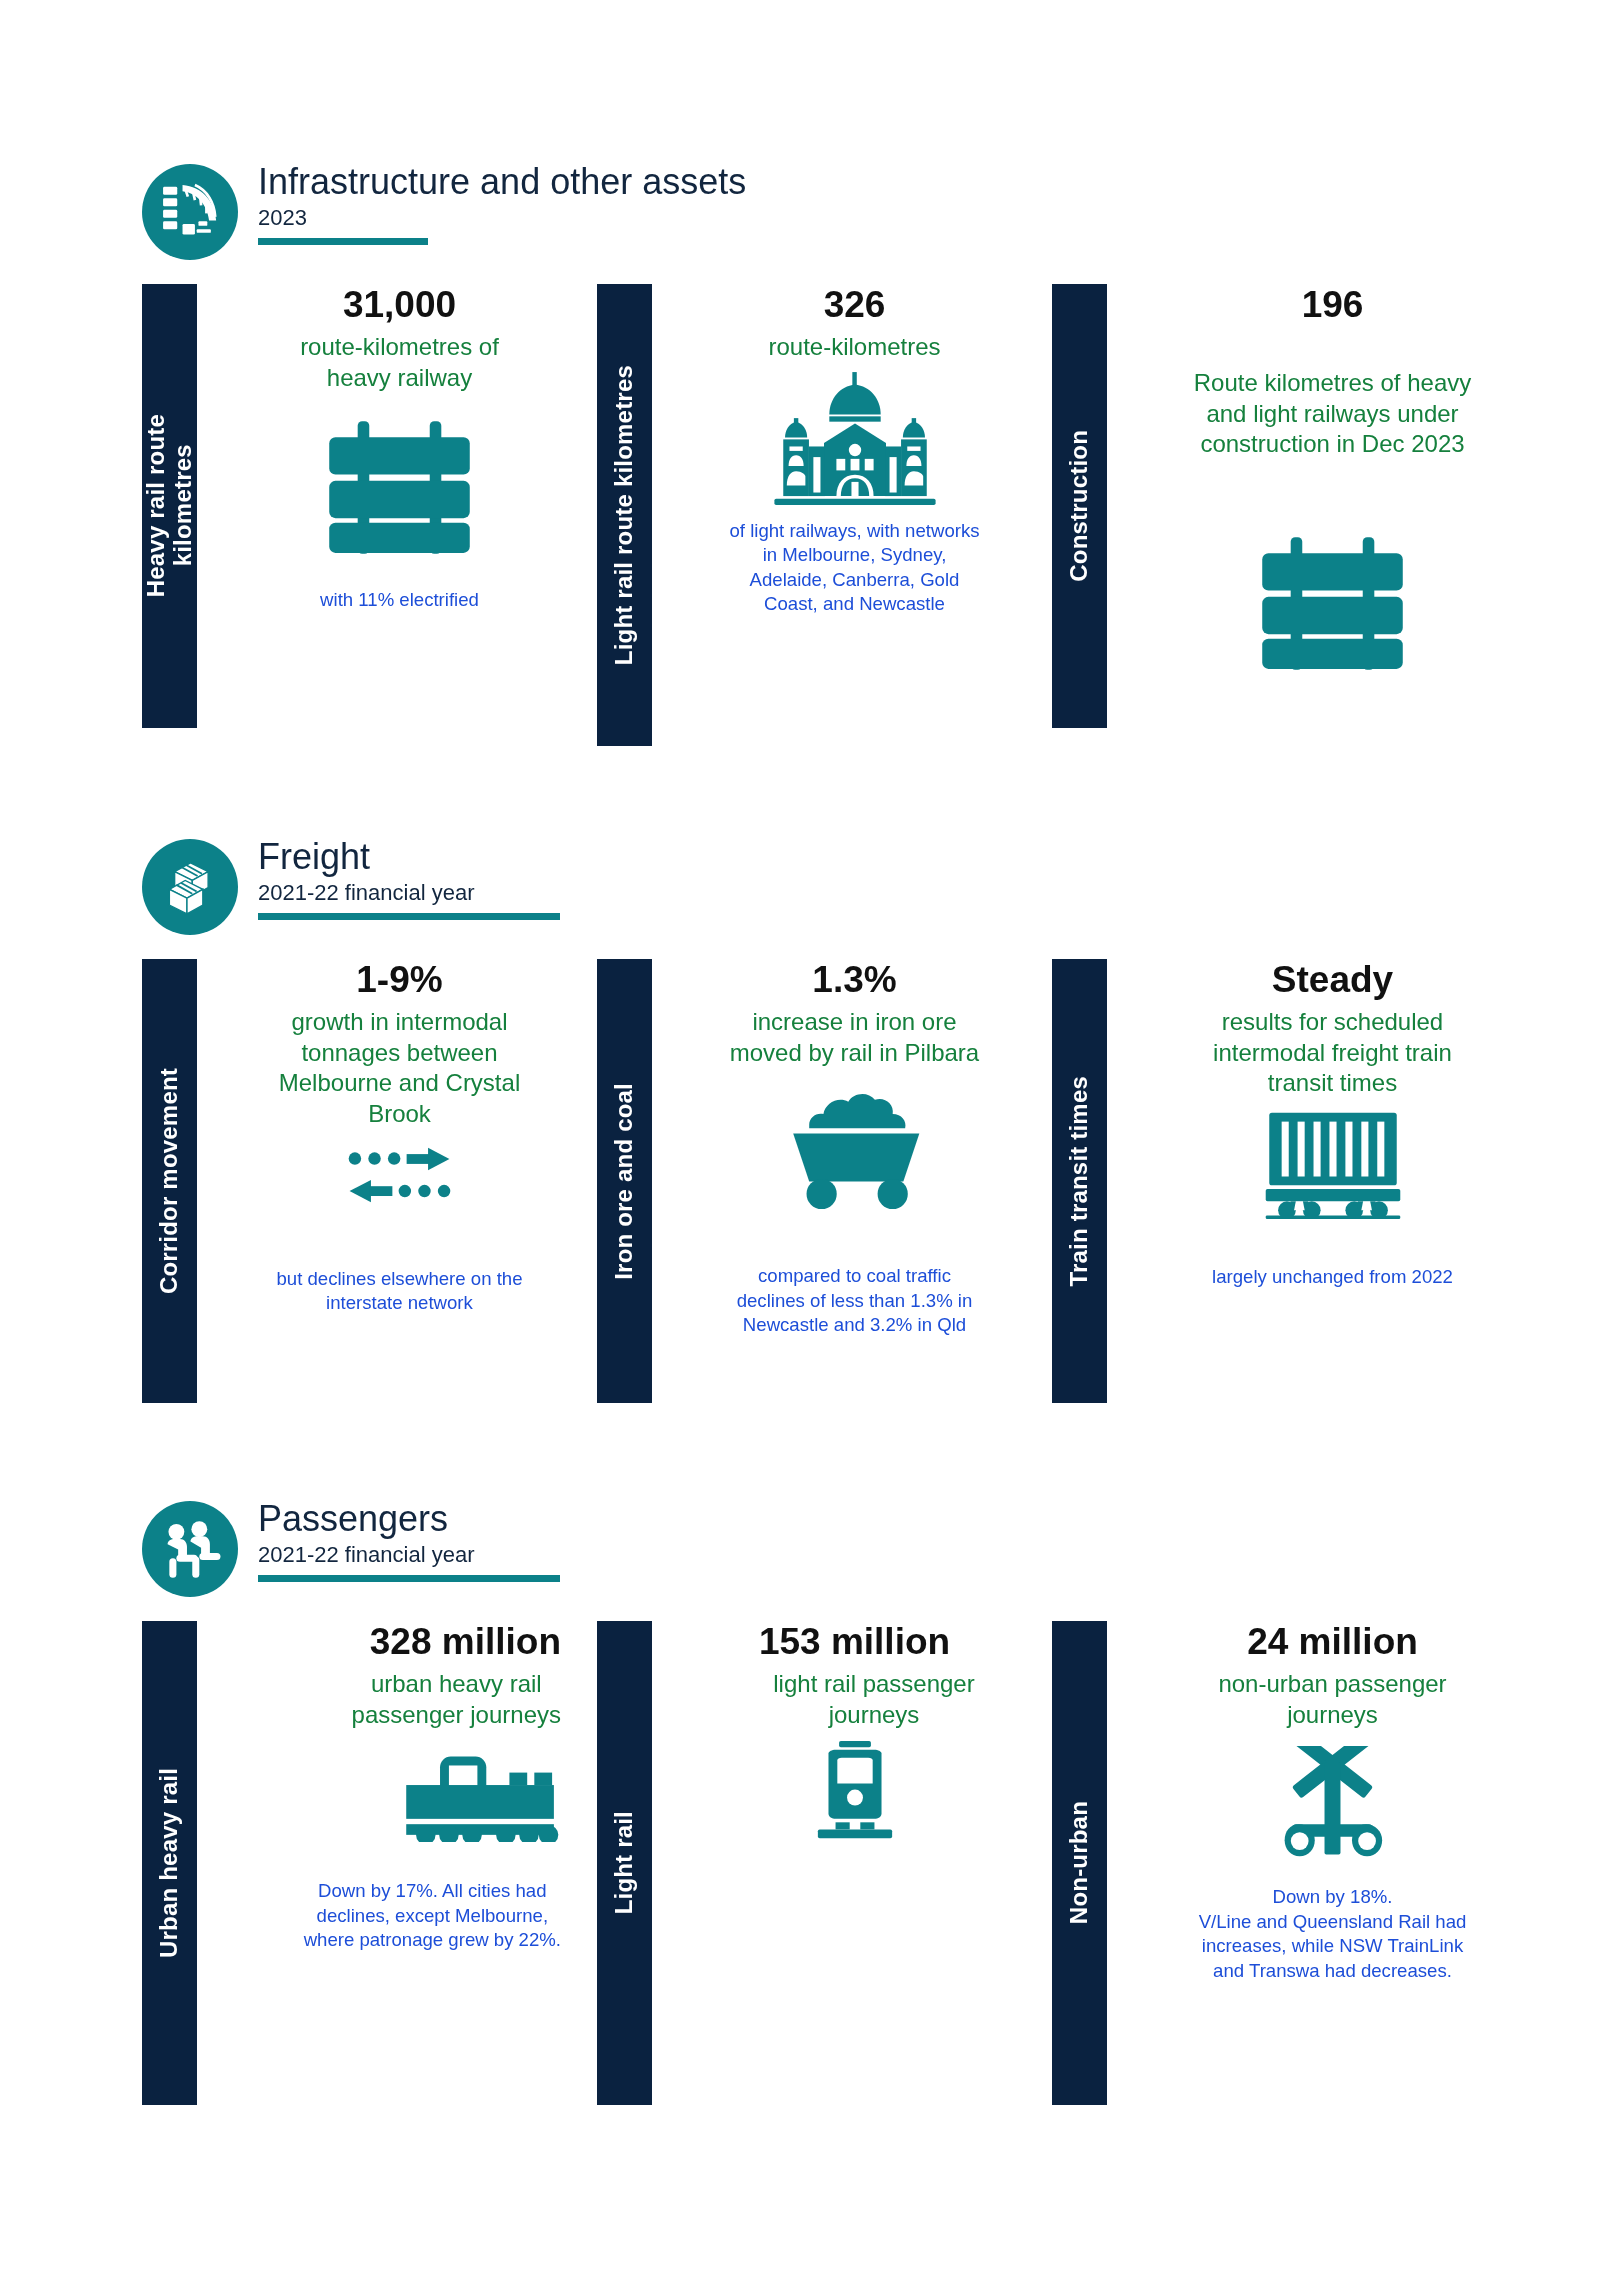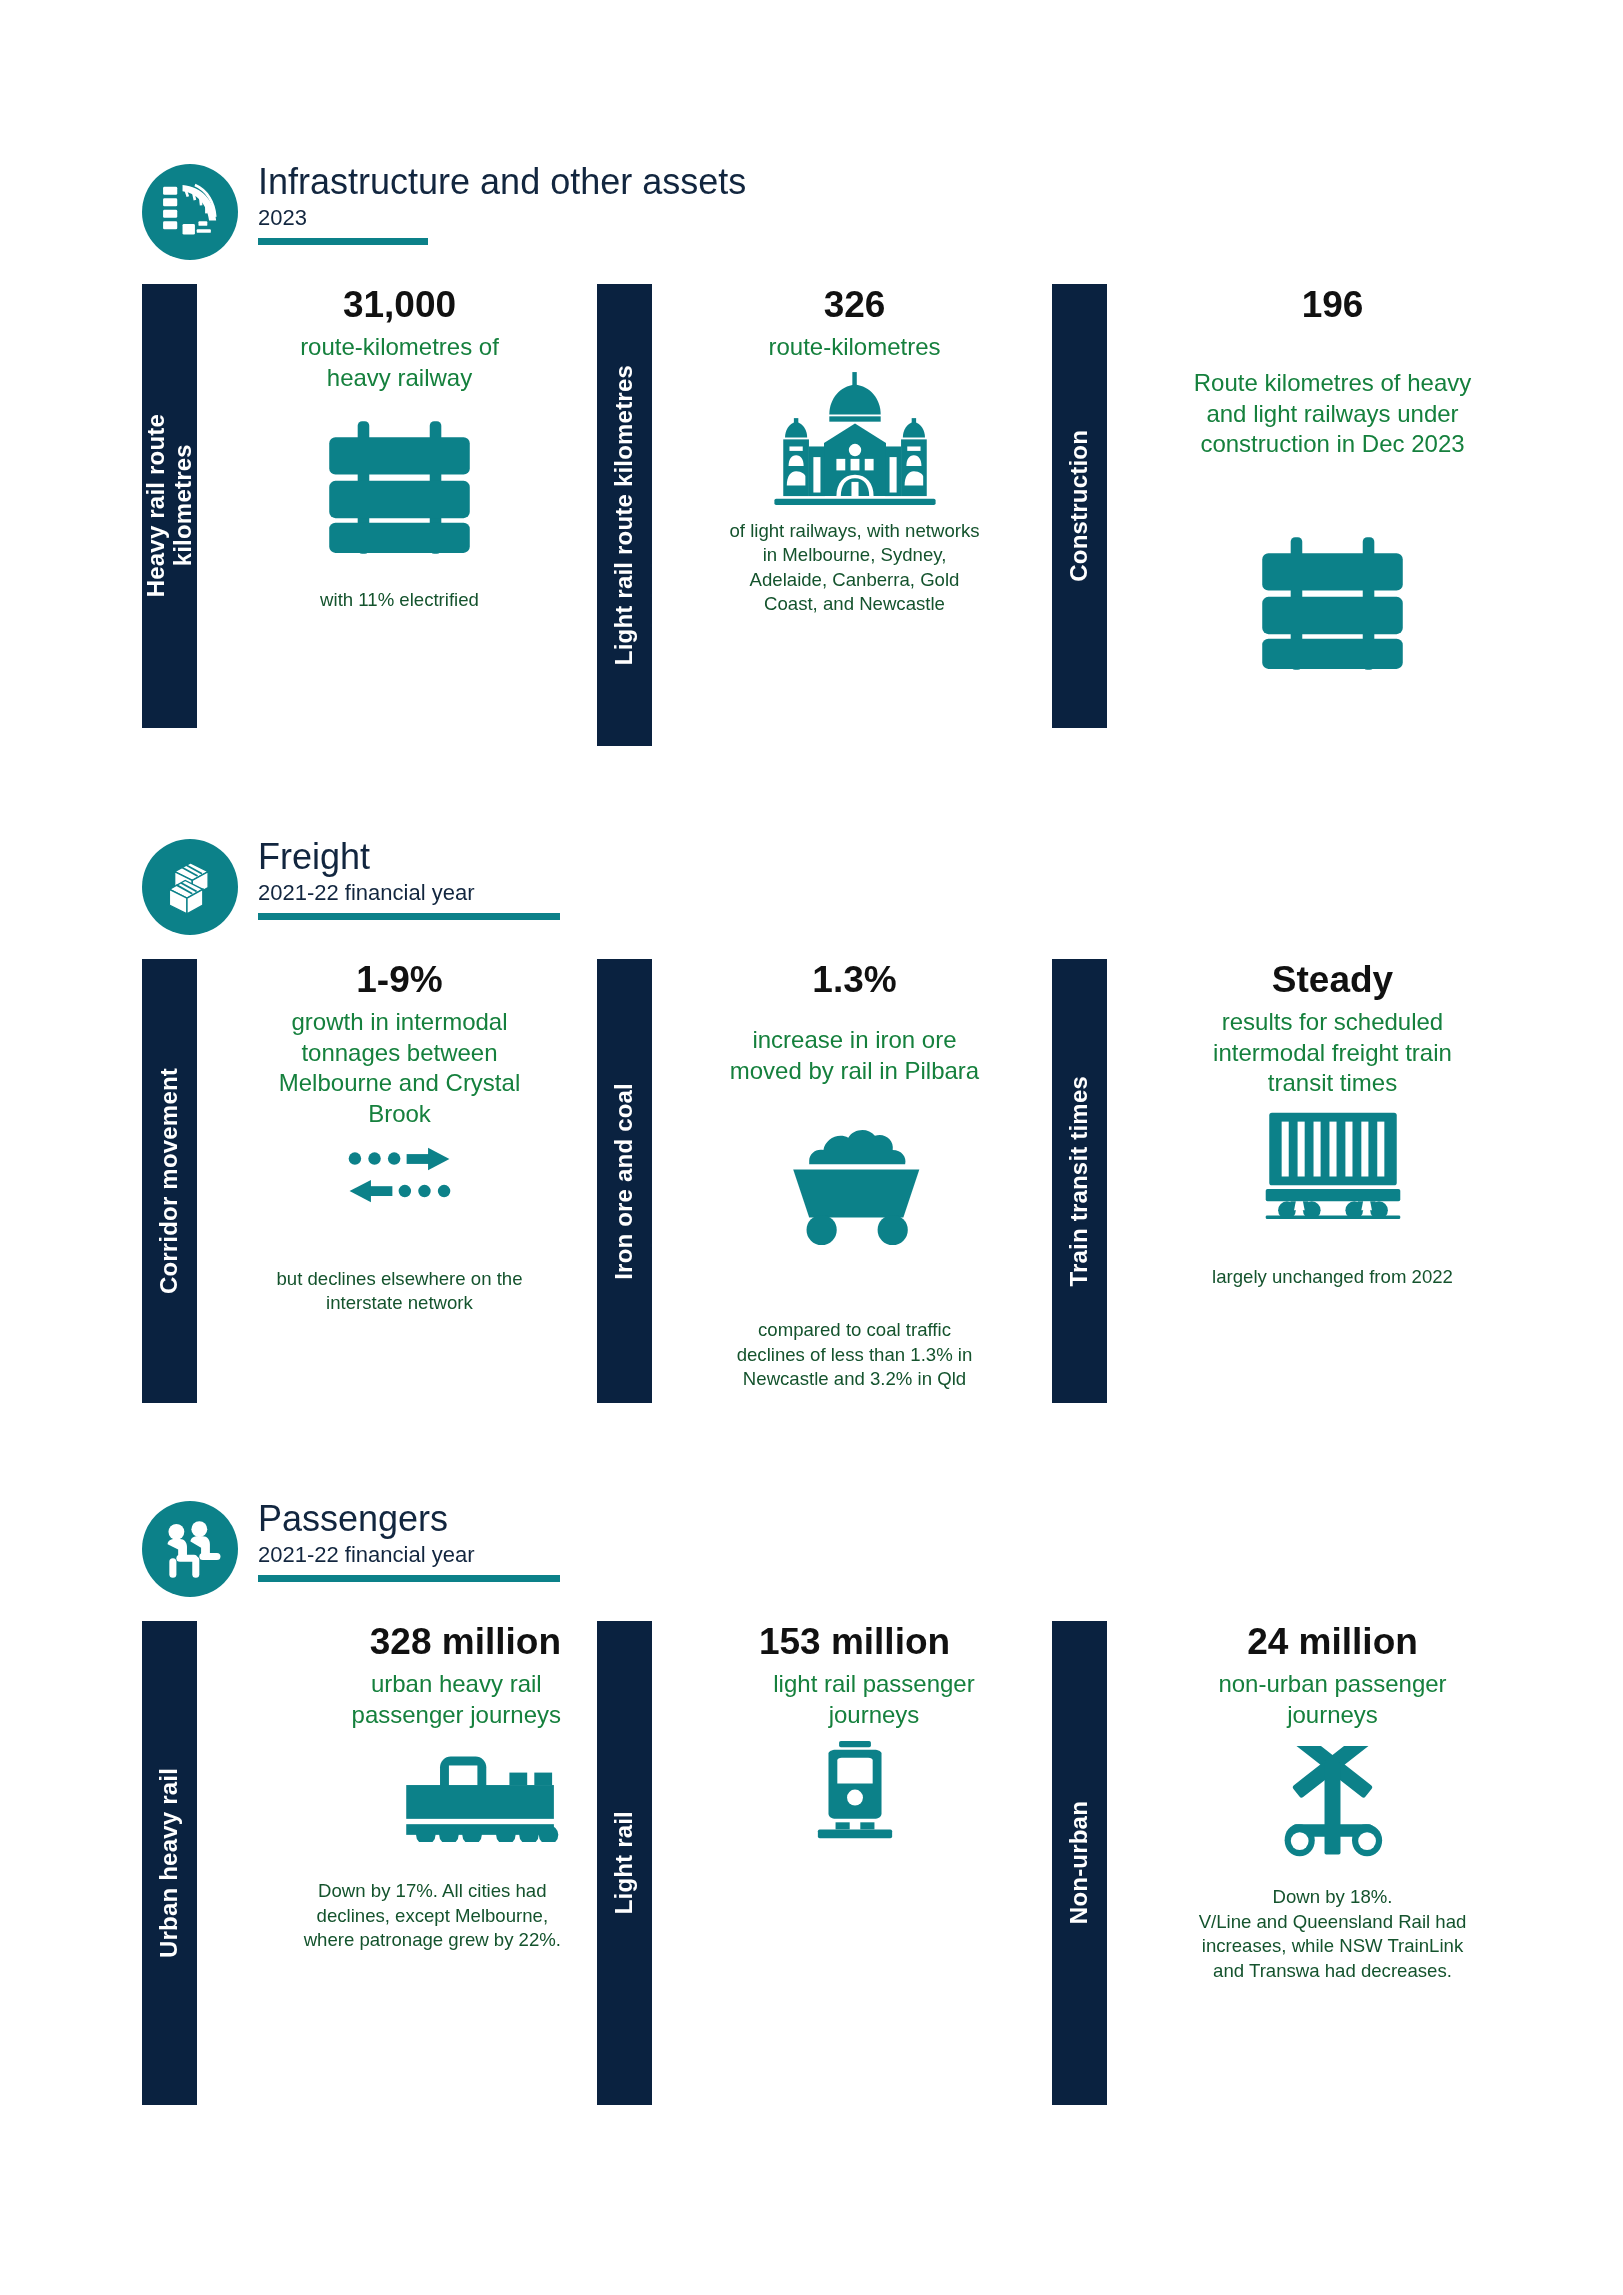--- a/index.html
+++ b/index.html
@@ -65,21 +65,21 @@
   .stat-value {
     font-weight: bold; font-size: 37px; color: #111111;
     line-height: 1.15; text-align: center; white-space: nowrap;
   }
   .stat-desc {
     font-size: 24px; color: #15803d; line-height: 1.28;
     text-align: center; margin-top: 5.3px;
   }
   .stat-icon { display: flex; align-items: center; justify-content: center; }
   .stat-note {
-    font-size: 18.6px; color: #14532d; line-height: 1.32;
+    font-size: 18.6px; color: #1d4ed8; line-height: 1.32;
     text-align: center;
   }
 
   
   .col1 { left: 142px; }
   .col2 { left: 597px; }
   .col3 { left: 1052px; }
 </style>
 </head>
 <body>
@@ -282,21 +282,21 @@
           </div>
           <div class="stat-note" style="margin-top:62px;white-space:pre-line;">but declines elsewhere on the
 interstate network</div>
         </div>
       </div>
 
       <div class="panel col2" style="width:462px;height:444px;">
         <div class="bar" style="height:444px;">
           <span class="bar-text">Iron ore and coal</span>
         </div>
-        <div class="body" style="left:80px;width:355px;gap:18px;">
+        <div class="body" style="left:80px;width:355px;">
           <div class="stat-value">1.3%</div>
           <div class="stat-desc" style="white-space:pre-line;">increase in iron ore
 moved by rail in Pilbara</div>
           <div class="stat-icon" style="margin-top:14px;">
             <svg width="151" height="129" viewBox="0 0 170 145">
               <g fill="#0C8189">
 
                 <path d="M34 48 C34 40 42 34 50 36 C52 24 66 16 78 22 C84 12 100 10 108 20
                          C118 16 130 24 128 36 C138 36 144 44 142 52 L34 52 Z"></path>
 

